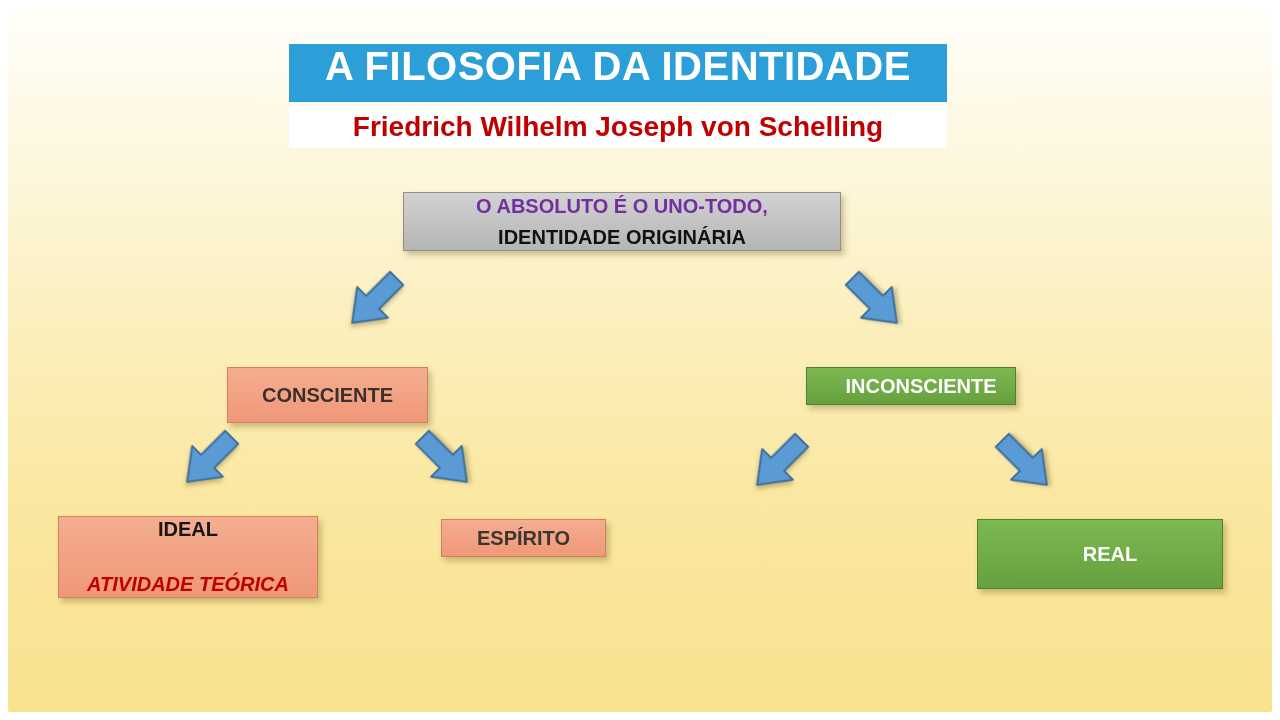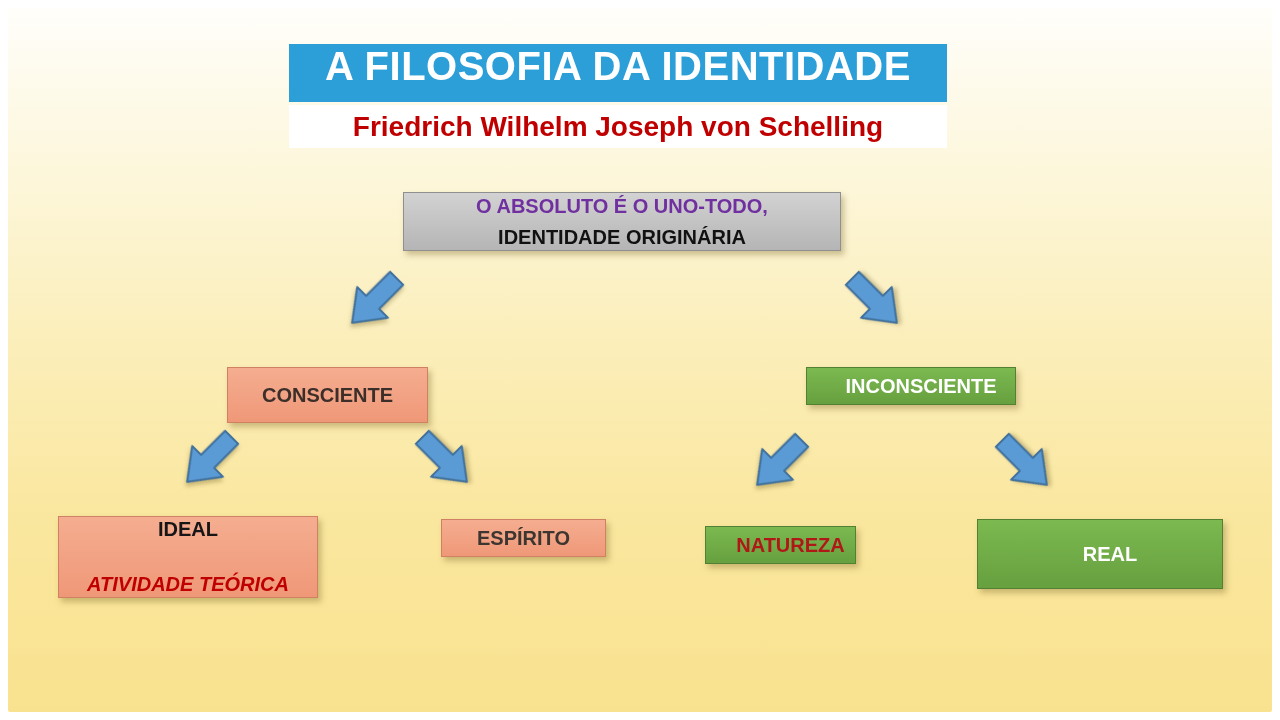--- a/index.html
+++ b/index.html
@@ -167,20 +167,17 @@
       </svg>
   </div>
 
   <div class="abs node salmon ideal-box">
     <span class="line l1">IDEAL</span>
     <span class="line l2">ATIVIDADE TEÓRICA</span>
   </div>
   <div class="abs node salmon espirito-box">
     <span class="line">ESPÍRITO</span>
   </div>
-  <div class="abs node green natureza-box">
-    <span class="line">NATUREZA</span>
-  </div>
   <div class="abs node green real-box">
     <span class="line l1">REAL</span>
   </div>
 
 </div>
 
 </body></html>

